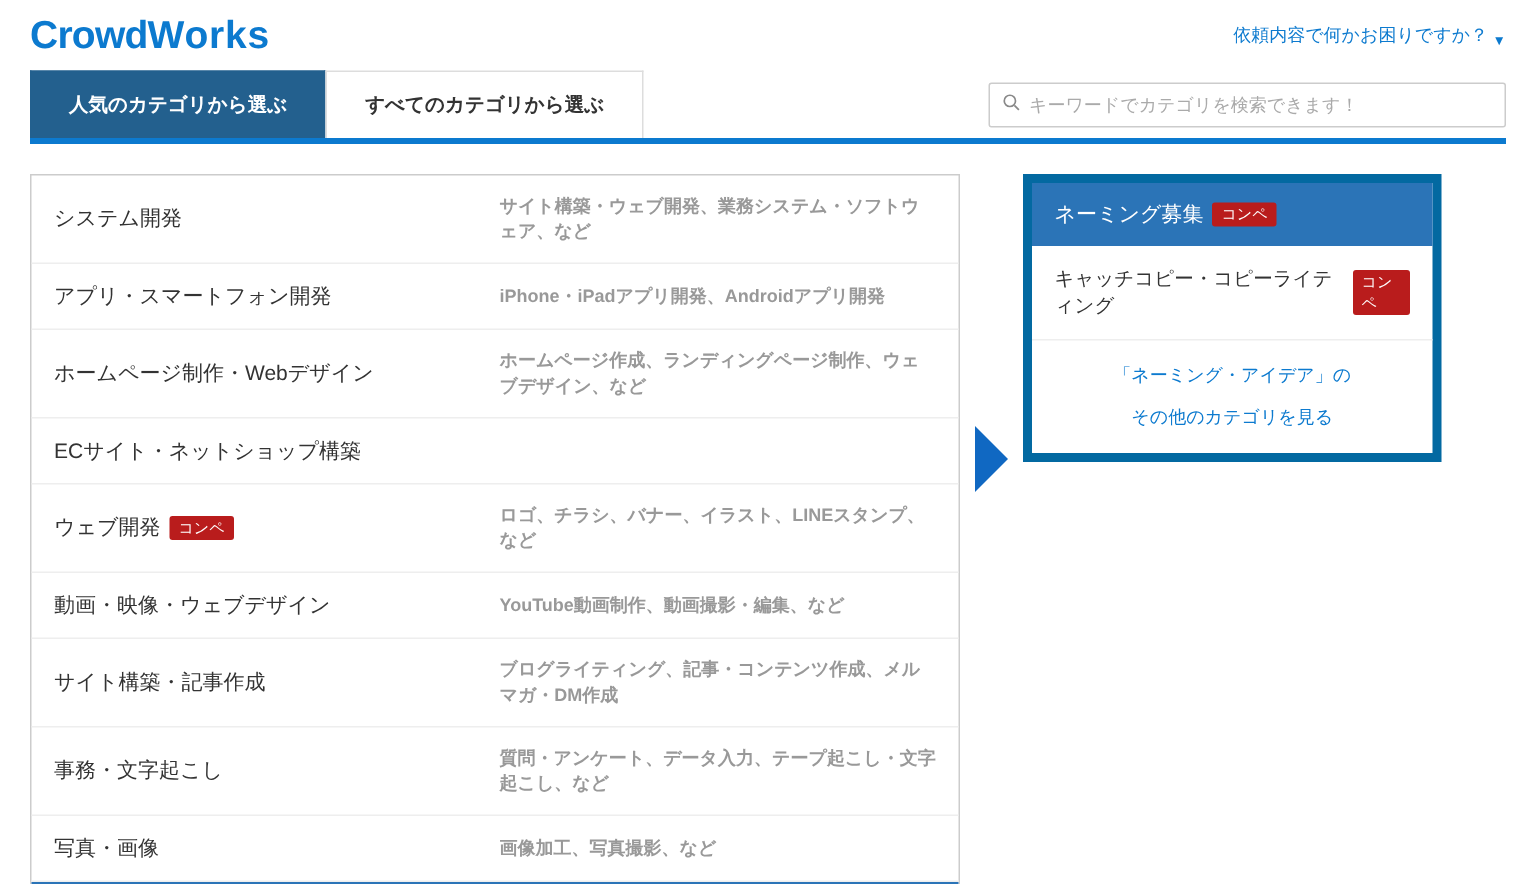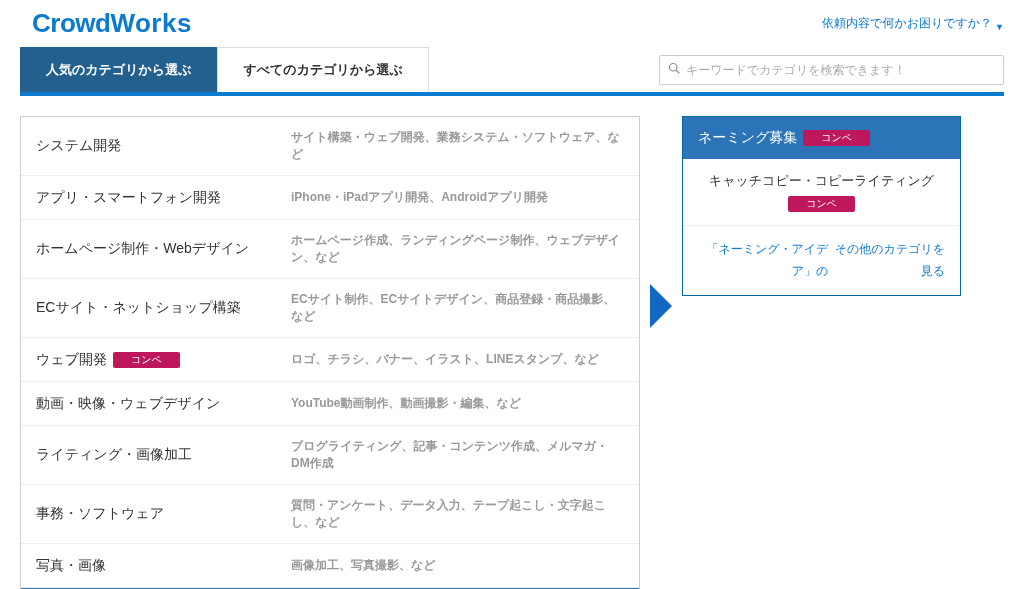--- a/index.html
+++ b/index.html
@@ -106,20 +106,21 @@
       border: 1px solid #ccc;
       width: 620px;
     }
     .cat-row {
       display: flex;
       align-items: center;
       padding: 12px 15px;
       border-bottom: 1px solid #eee;
       cursor: pointer;
       min-height: 44px;
+      gap: 42px;
     }
     .cat-row:last-child {
       border-bottom: none;
     }
     .cat-row.selected {
       background: #2b74b7;
       color: #fff;
     }
     .cat-title {
       width: 255px;
@@ -130,73 +131,72 @@
       align-items: center;
       gap: 6px;
     }
     .cat-desc {
       flex: 1;
       font-size: 12px;
       color: #999;
       font-weight: bold;
     }
     .badge {
-      background: #be185d;
+      background: #b91c1c;
       color: #fff;
       font-size: 10px;
-      padding: 1px 18px;
+      padding: 1px 6px;
       border-radius: 2px;
       font-weight: 500;
     }
     .arrow-col {
       display: flex;
       align-items: center;
       height: 380px;
     }
     .big-arrow {
       width: 0;
       height: 0;
       border-top: 22px solid transparent;
       border-bottom: 22px solid transparent;
       border-left: 22px solid #1068c2;
     }
     .right-panel {
-      border: 1px solid #0369a1;
+      border: 6px solid #0369a1;
       width: 279px;
     }
     .right-header {
       background: #2b74b7;
       color: #fff;
       padding: 12px 15px;
       font-size: 14px;
       display: flex;
       align-items: center;
       gap: 6px;
     }
     .sub-row {
       padding: 13px 15px;
       border-bottom: 1px solid #eee;
       font-size: 13px;
       cursor: pointer;
       display: flex;
       align-items: center;
       gap: 6px;
       color: #333;
-      flex-direction: column;
     }
     .sub-row.link-style {
       justify-content: center;
       text-align: right;
       color: #0c7acf;
       font-size: 12px;
-      flex-direction: row;
+      flex-direction: column;
       line-height: 1.8;
       border-bottom: none;
     }
-    .logo-crowd { font-weight: 700; margin-left: 12px; }
+    .logo-crowd { font-weight: 700; }
     .logo-works { font-weight: 600; letter-spacing: 0.5px; }
   </style>
 </head>
 <body>
 
 <div class="header">
   <div class="logo">
     <span class="logo-crowd">Crowd</span><span class="logo-works">Works</span>
   </div>
   <div class="help-link">
@@ -241,44 +241,43 @@
       <div class="cat-row">
         <div class="cat-title">
           <span>ホームページ制作・Webデザイン</span>
         </div>
         <div class="cat-desc">ホームページ作成、ランディングページ制作、ウェブデザイン、など</div>
       </div>
       <div class="cat-row">
         <div class="cat-title">
           <span>ECサイト・ネットショップ構築</span>
         </div>
-        <div class="cat-desc">ECサイト制作、ECサイトデザイン、商品登録・商品撮影、など</div>
       </div>
       <div class="cat-row">
         <div class="cat-title">
           <span>ウェブ開発</span>
           <span class="badge">コンペ</span>
         </div>
         <div class="cat-desc">ロゴ、チラシ、バナー、イラスト、LINEスタンプ、など</div>
       </div>
       <div class="cat-row">
         <div class="cat-title">
           <span>動画・映像・ウェブデザイン</span>
         </div>
         <div class="cat-desc">YouTube動画制作、動画撮影・編集、など</div>
       </div>
       <div class="cat-row">
         <div class="cat-title">
-          <span>ライティング・画像加工</span>
+          <span>サイト構築・記事作成</span>
         </div>
         <div class="cat-desc">ブログライティング、記事・コンテンツ作成、メルマガ・DM作成</div>
       </div>
       <div class="cat-row">
         <div class="cat-title">
-          <span>事務・ソフトウェア</span>
+          <span>事務・文字起こし</span>
         </div>
         <div class="cat-desc">質問・アンケート、データ入力、テープ起こし・文字起こし、など</div>
       </div>
       <div class="cat-row">
         <div class="cat-title">
           <span>写真・画像</span>
         </div>
         <div class="cat-desc">画像加工、写真撮影、など</div>
       </div>
       <div class="cat-row selected"></div>

